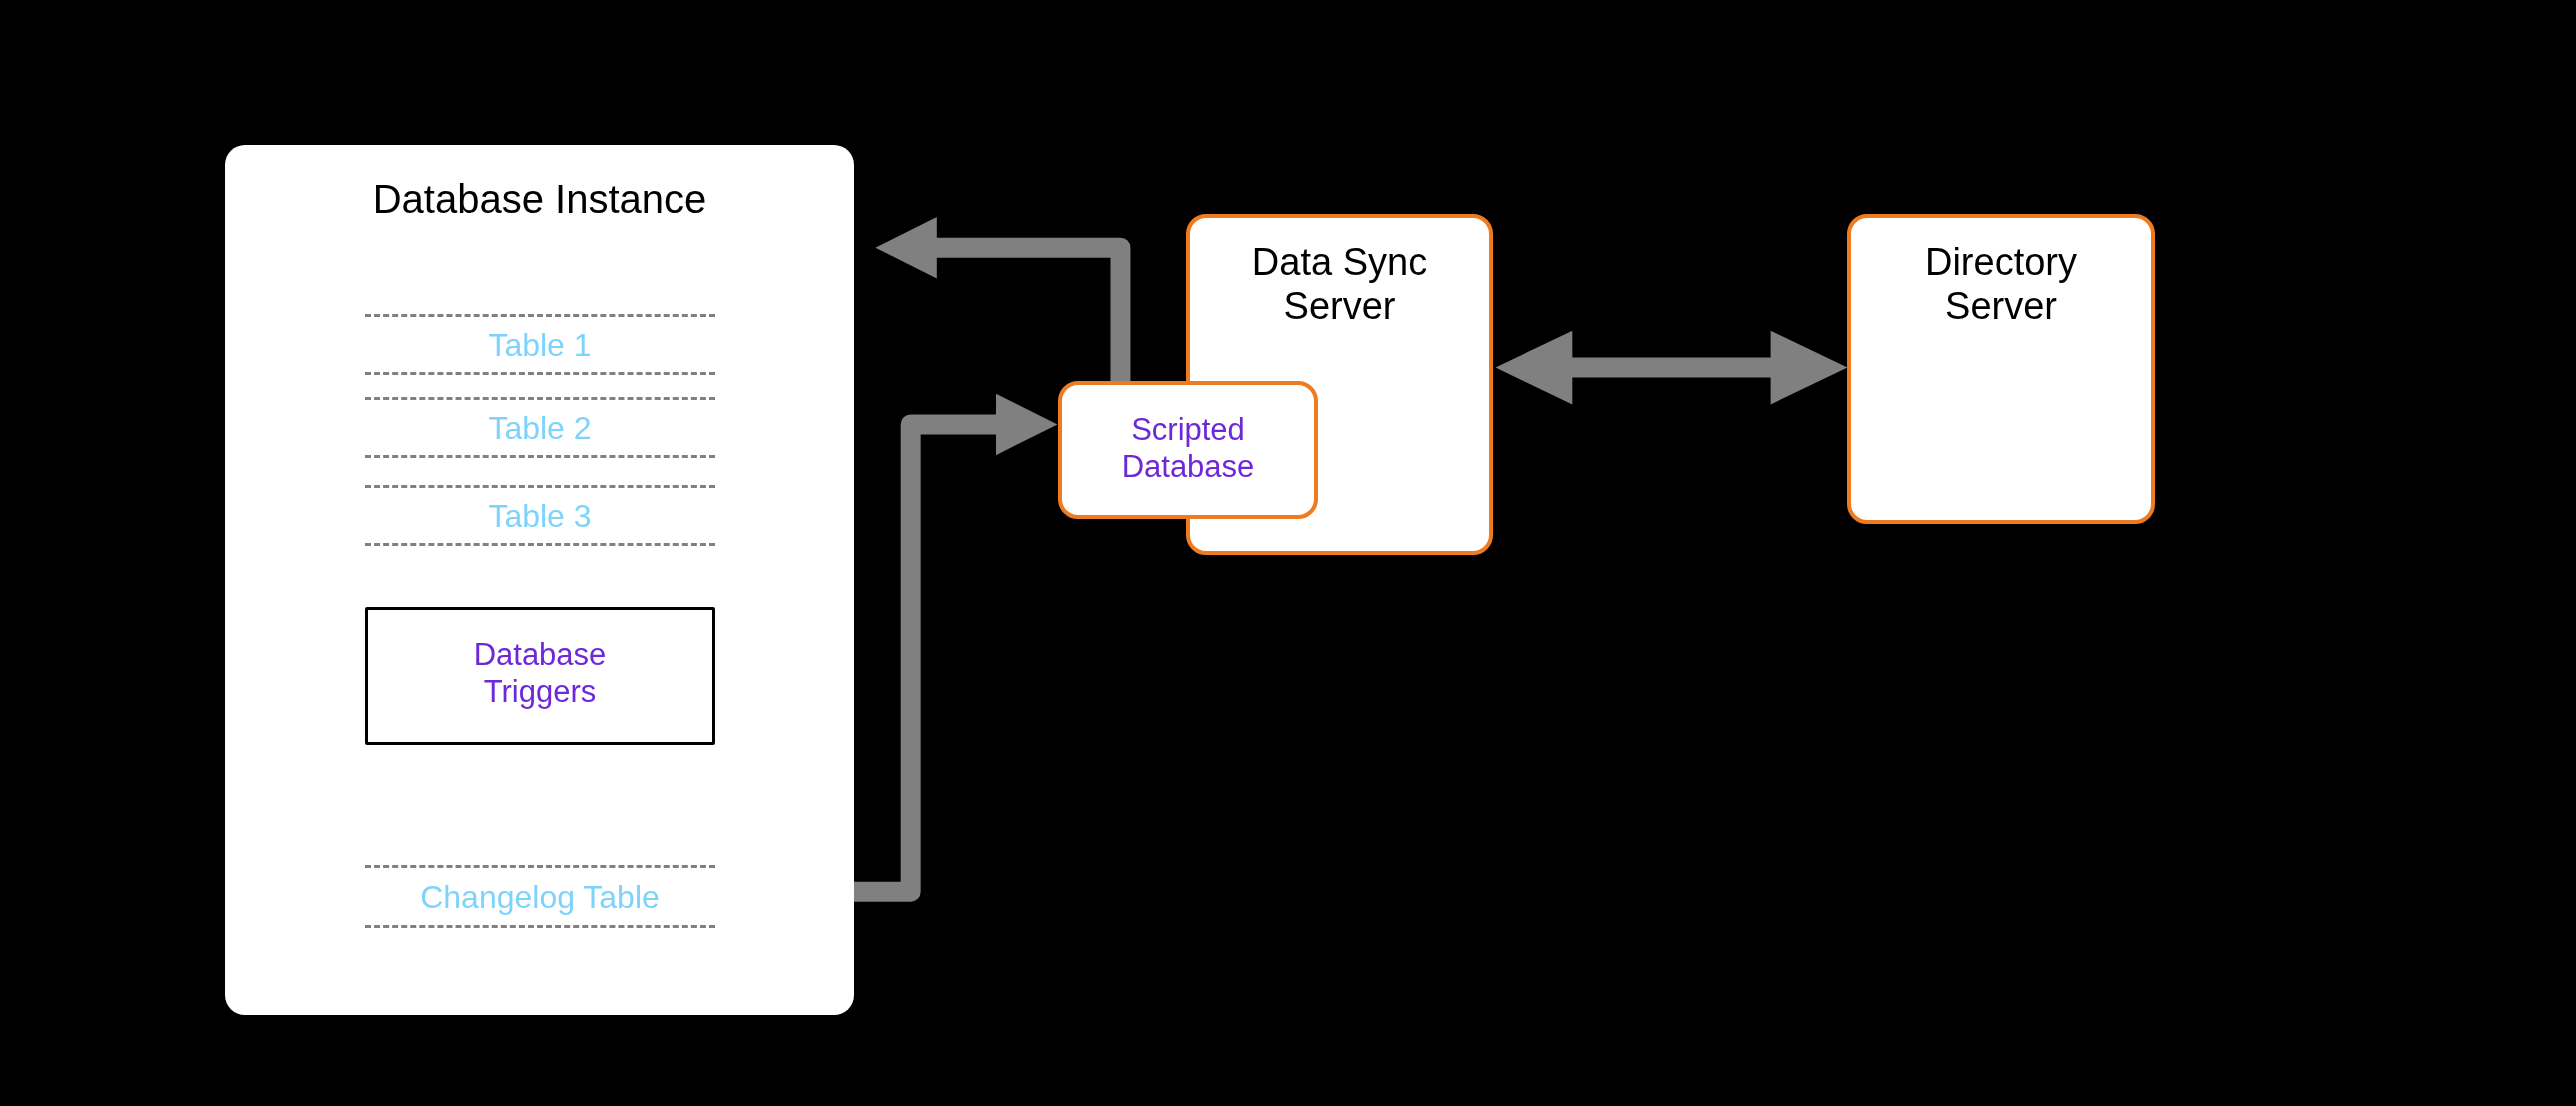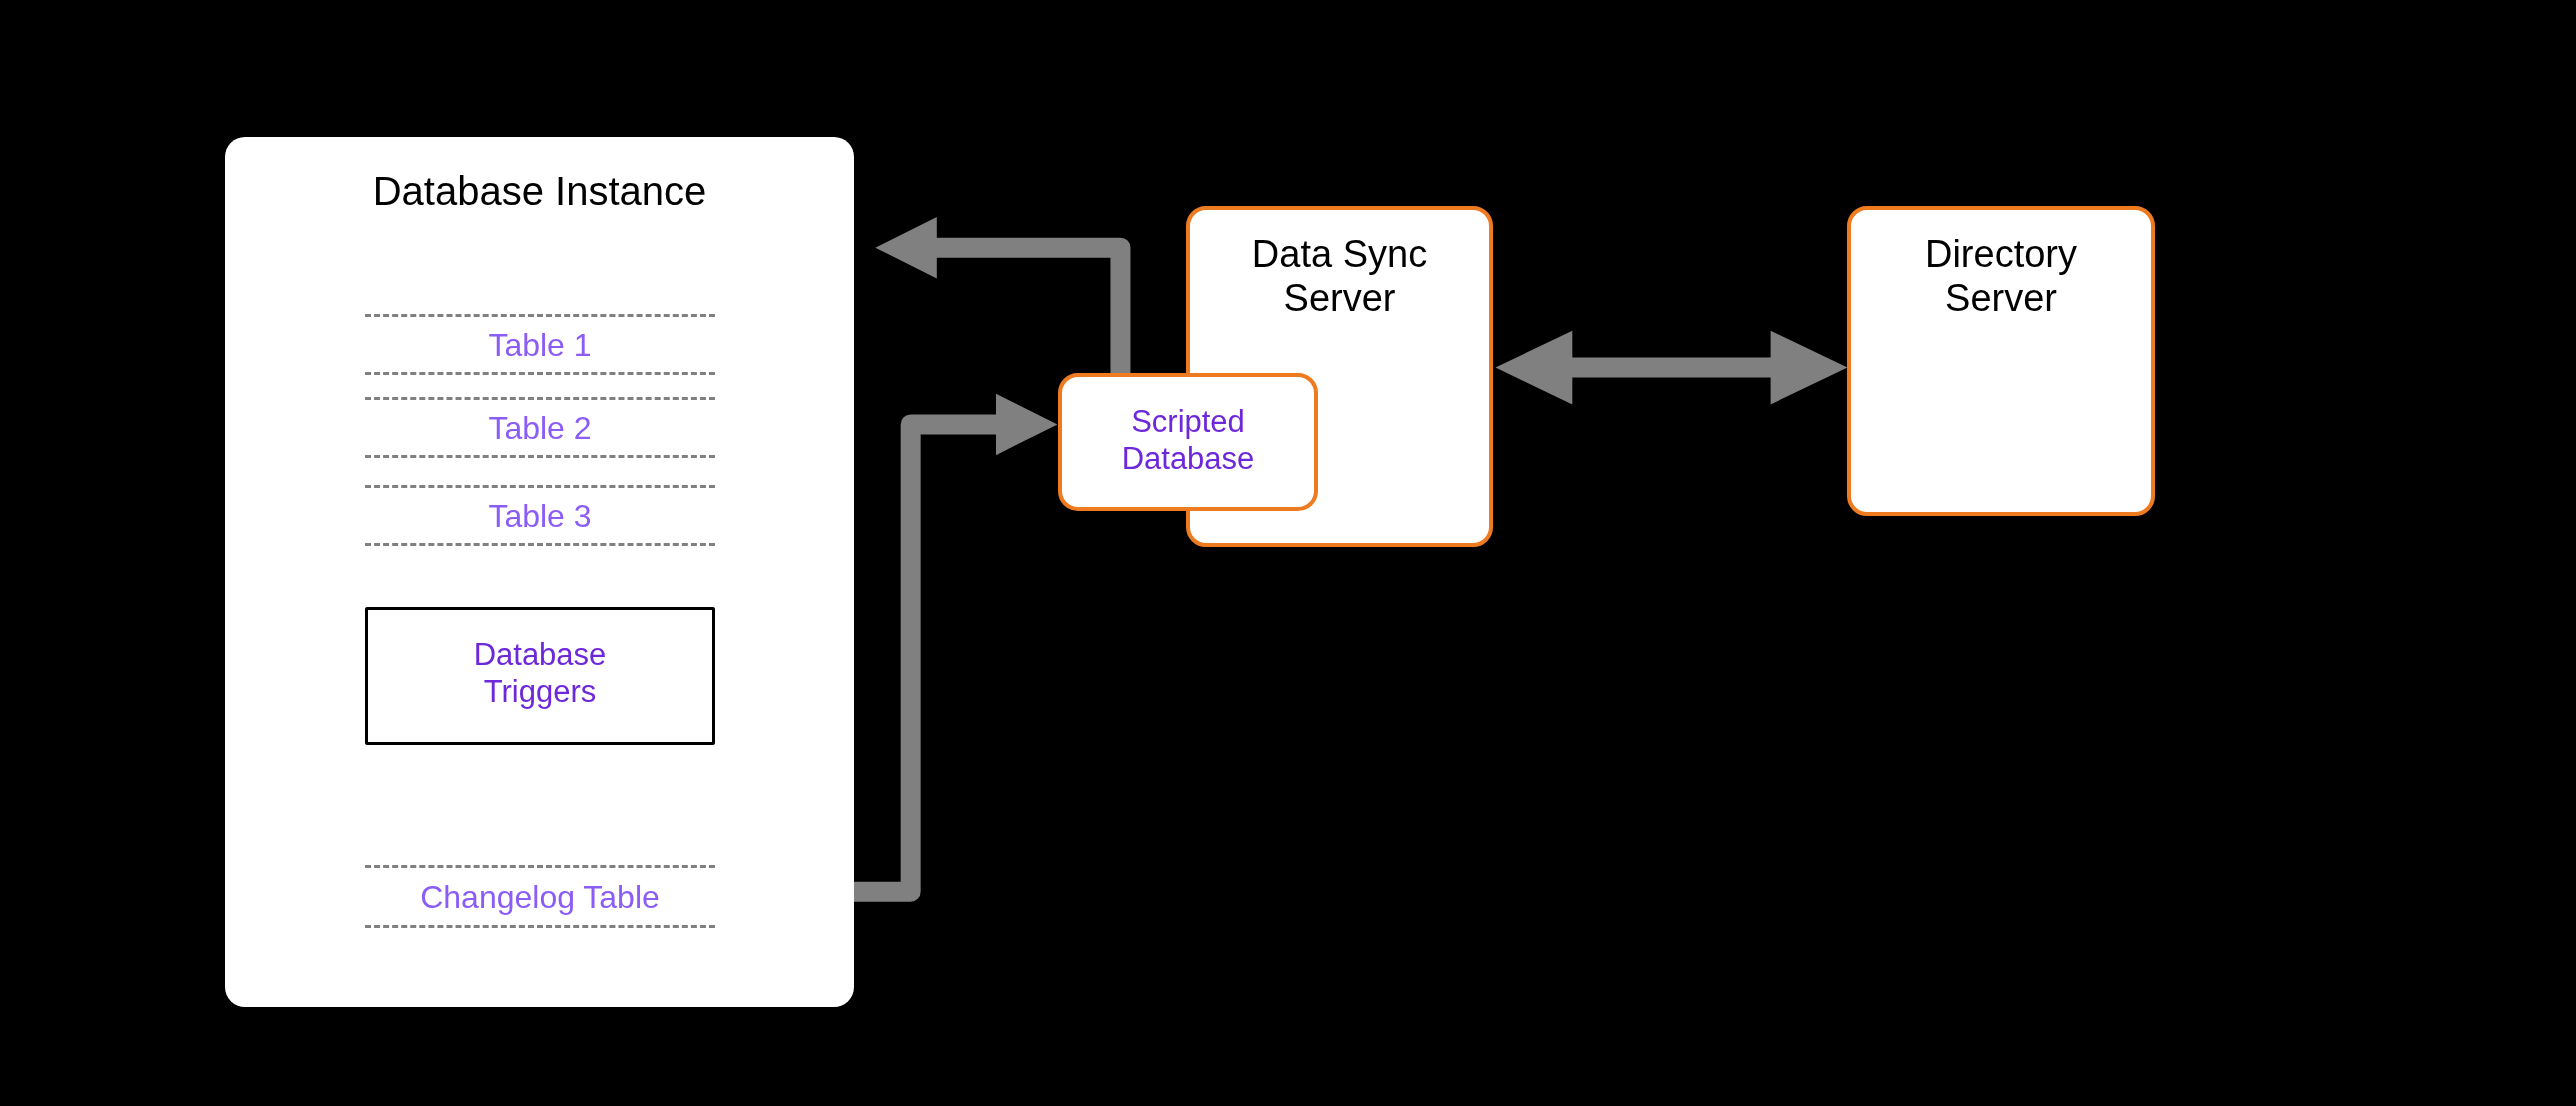--- a/index.html
+++ b/index.html
@@ -27,20 +27,21 @@
     width: 2576px;
     height: 1107px;
     pointer-events: none;
   }
 
   
   .node {
     position: absolute;
     box-sizing: border-box;
     background: #ffffff;
+    margin-top: 8px;
   }
   .node-db-instance {
     left: 225px;
     top: 137px;
     width: 629px;
     height: 870px;
     border-radius: 20px;
     border: none;
     z-index: 2;
   }
@@ -116,21 +117,21 @@
     z-index: 4;
   }
   .table-row-label {
     position: absolute;
     left: 0;
     top: 50%;
     transform: translateY(-50%);
     width: 100%;
     text-align: center;
     font-size: 32px;
-    color: #8b5cf6;
+    color: #7dd3fc;
     white-space: nowrap;
   }
   .tr-1 { top: 314px; height: 61px; }
   .tr-2 { top: 397px; height: 61px; }
   .tr-3 { top: 485px; height: 61px; }
   .tr-changelog { top: 865px; height: 63px; }
 
   
   .node-triggers {
     position: absolute;

